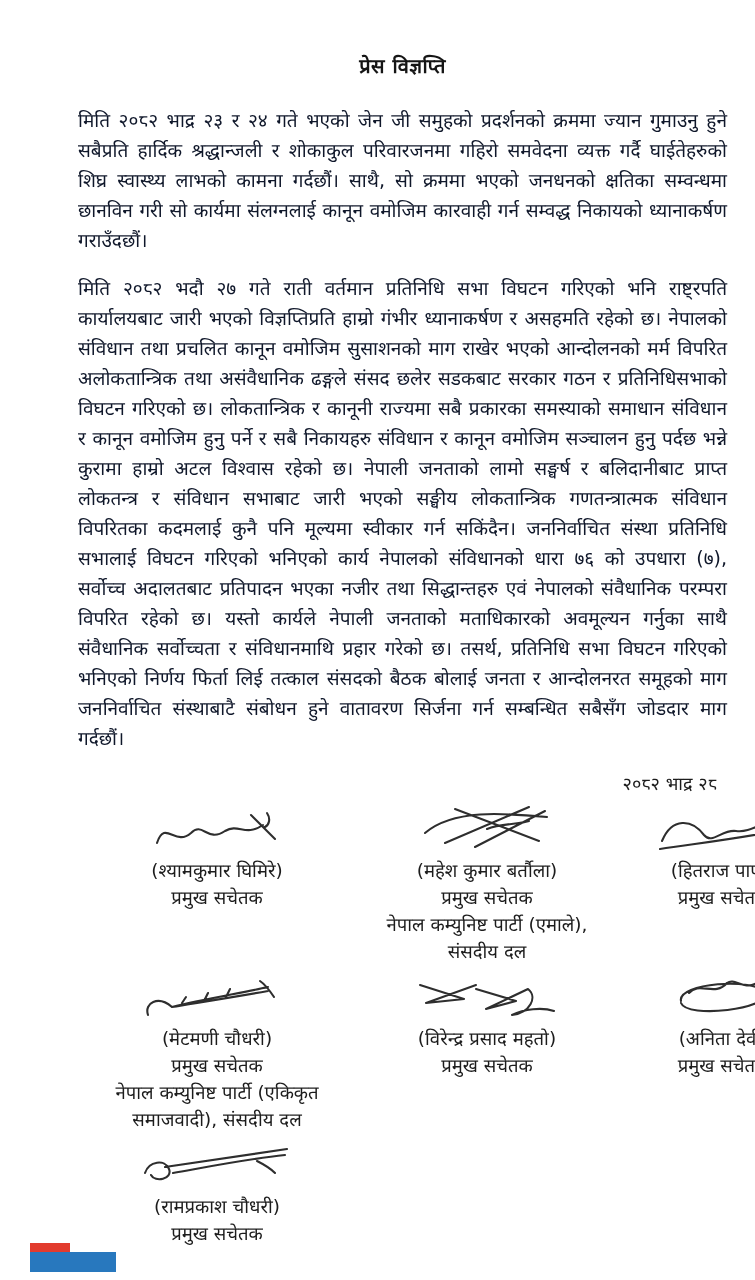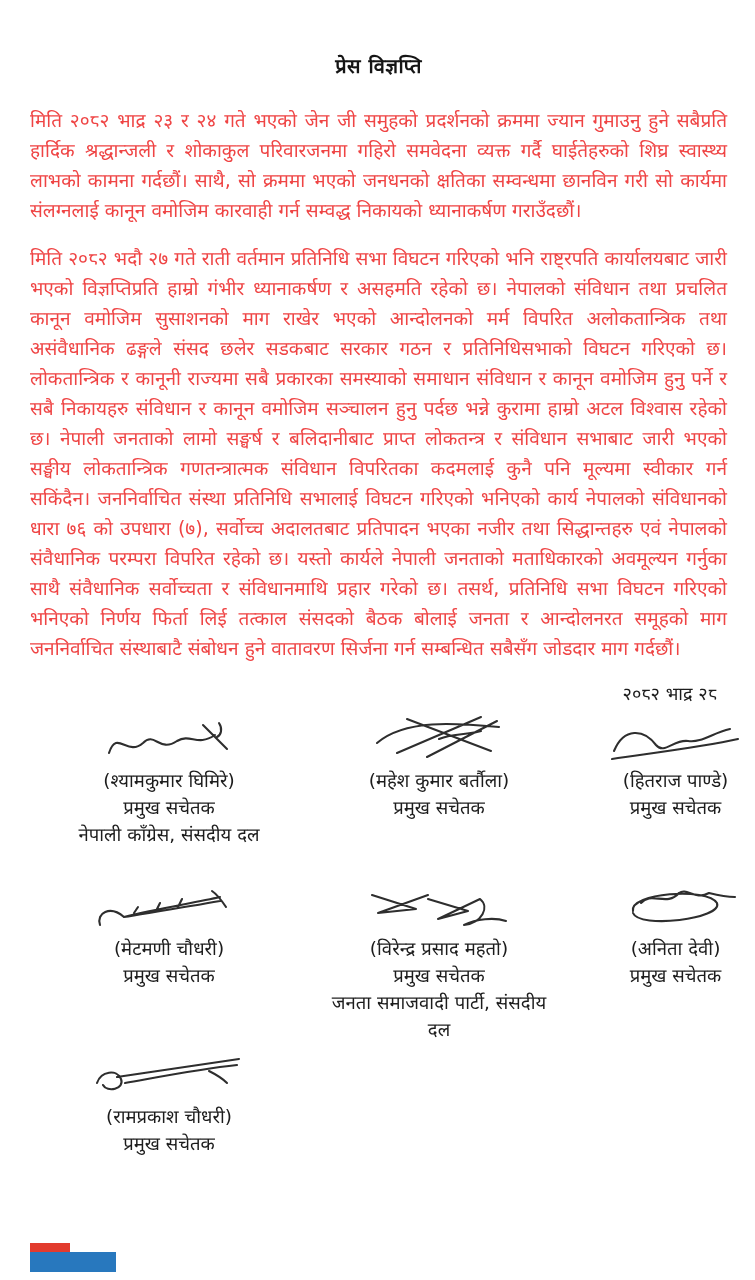--- a/index.html
+++ b/index.html
@@ -1,27 +1,27 @@
 <!DOCTYPE html>
 <html lang="ne"><head>
 <meta charset="utf-8">
 <style>
   html,body{margin:0;padding:0;}
   body{
     width:755px;height:1280px;position:relative;overflow:hidden;
     background:#ffffff;color:#1c1c1c;
     font-family:"DejaVu Sans", sans-serif;
   }
-  .page{position:absolute;inset:0;padding:44px 28px 0 30px;box-sizing:border-box;}
+  .page{position:absolute;inset:0;padding:44px 28px 0 30px;box-sizing:border-box;margin-left:48px;}
   .doc-title{
     text-align:center;font-size:20px;font-weight:700;letter-spacing:0.5px;
     margin:8px 0 26px 0;color:#151515;
   }
   .para{
-    font-size:19px;line-height:30px;text-align:justify;color:#ef4444;
+    font-size:19px;line-height:30px;text-align:justify;color:#0f172a;
     margin:0 0 18px 0; text-justify:inter-word;
   }
   .date-line{
     text-align:right;font-size:18px;padding-right:10px;margin:4px 0 2px 0;color:#1c1c1c;
   }
   .sign-grid{
     display:grid;grid-template-columns:278px 238px 211px;column-gap:12px;
     margin-top:2px;
   }
   .sign-cell{
@@ -60,62 +60,62 @@
   <div class="sign-grid">
 
     <div class="sign-cell">
       <div class="sig">
         <svg width="140" height="52" viewBox="0 0 140 52">
             <path d="M10 40 C18 16,28 44,44 30 C56 18,60 40,78 28 C92 20,98 34,116 22 M104 12 L128 36 M120 10 C124 16,122 22,118 24"></path>
           </svg>
       </div>
       <div class="s-name">(श्यामकुमार घिमिरे)</div>
       <div class="s-title">प्रमुख सचेतक</div>
-      <div class="s-org">नेपाली काँग्रेस, संसदीय दल</div>
     </div>
 
     <div class="sign-cell">
       <div class="sig">
         <svg width="140" height="56" viewBox="0 0 140 56">
             <path d="M8 34 C36 10,86 14,130 18 M28 44 L112 8 M38 10 L122 42 M58 48 L128 12 M70 30 C84 24,100 26,112 22"></path>
           </svg>
       </div>
       <div class="s-name">(महेश कुमार बर्तौला)</div>
       <div class="s-title">प्रमुख सचेतक</div>
+      <div class="s-org">नेपाल कम्युनिष्ट पार्टी (एमाले), संसदीय दल</div>
     </div>
 
     <div class="sign-cell">
       <div class="sig">
         <svg width="140" height="50" viewBox="0 0 140 50">
             <path d="M8 36 C18 12,38 14,50 30 C58 40,68 24,82 26 C96 28,106 18,124 14 M6 44 C46 38,96 32,132 24"></path>
           </svg>
       </div>
       <div class="s-name">(हितराज पाण्डे)</div>
       <div class="s-title">प्रमुख सचेतक</div>
     </div>
 
     <div class="sign-cell">
       <div class="sig">
         <svg width="150" height="50" viewBox="0 0 150 50">
             <path d="M6 42 C2 30,16 22,30 34 C60 26,100 20,126 14 M30 34 C54 30,92 24,126 18 M118 8 C124 12,128 18,132 24 M40 30 L44 24 M62 28 L66 20 M84 24 L88 16"></path>
           </svg>
       </div>
       <div class="s-name">(मेटमणी चौधरी)</div>
       <div class="s-title">प्रमुख सचेतक</div>
+      <div class="s-org">नेपाल कम्युनिष्ट पार्टी (एकिकृत समाजवादी), संसदीय दल</div>
     </div>
 
     <div class="sign-cell">
       <div class="sig">
         <svg width="150" height="52" viewBox="0 0 150 52">
             <path d="M8 14 L52 28 L14 32 L64 14 M64 18 L104 30 L74 38 L116 18 C126 26,118 42,100 44 C112 38,130 36,142 40"></path>
           </svg>
       </div>
       <div class="s-name">(विरेन्द्र प्रसाद महतो)</div>
       <div class="s-title">प्रमुख सचेतक</div>
-      <div class="s-org">जनता समाजवादी पार्टी, संसदीय दल</div>
     </div>
 
     <div class="sign-cell">
       <div class="sig">
         <svg width="130" height="52" viewBox="0 0 130 52">
             <path d="M22 30 C18 12,96 6,106 22 C112 38,28 48,22 32 M30 22 C40 10,56 26,68 12 C76 6,84 20,98 12 M98 12 C106 14,114 16,124 16"></path>
           </svg>
       </div>
       <div class="s-name">(अनिता देवी)</div>
       <div class="s-title">प्रमुख सचेतक</div>

